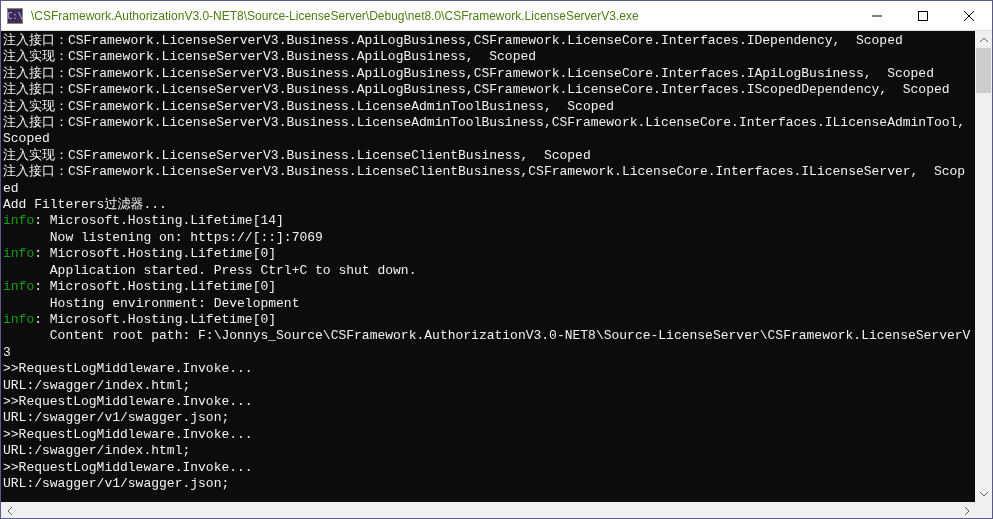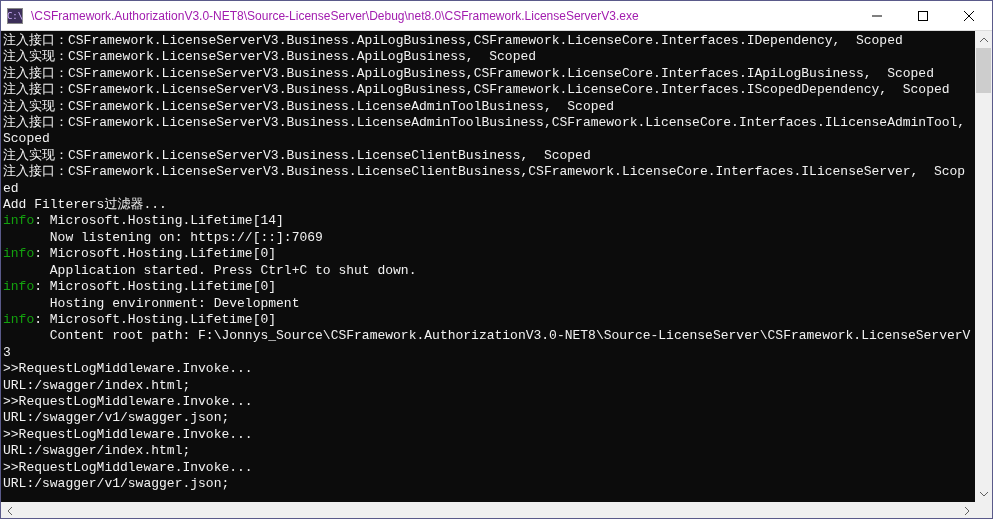--- a/index.html
+++ b/index.html
@@ -26,21 +26,21 @@
     font-size: 9px;
     color: #d0b0ff;
     display: flex;
     align-items: center;
     justify-content: center;
     font-family: monospace;
   }
   .titlebar .title {
     flex: 1;
     font-size: 12px;
-    color: #a21caf;
+    color: #4d7c0f;
     white-space: nowrap;
     overflow: hidden;
     padding-left: 2px;
   }
   .titlebar .winbtn {
     width: 46px;
     height: 30px;
     display: flex;
     align-items: center;
     justify-content: center;

